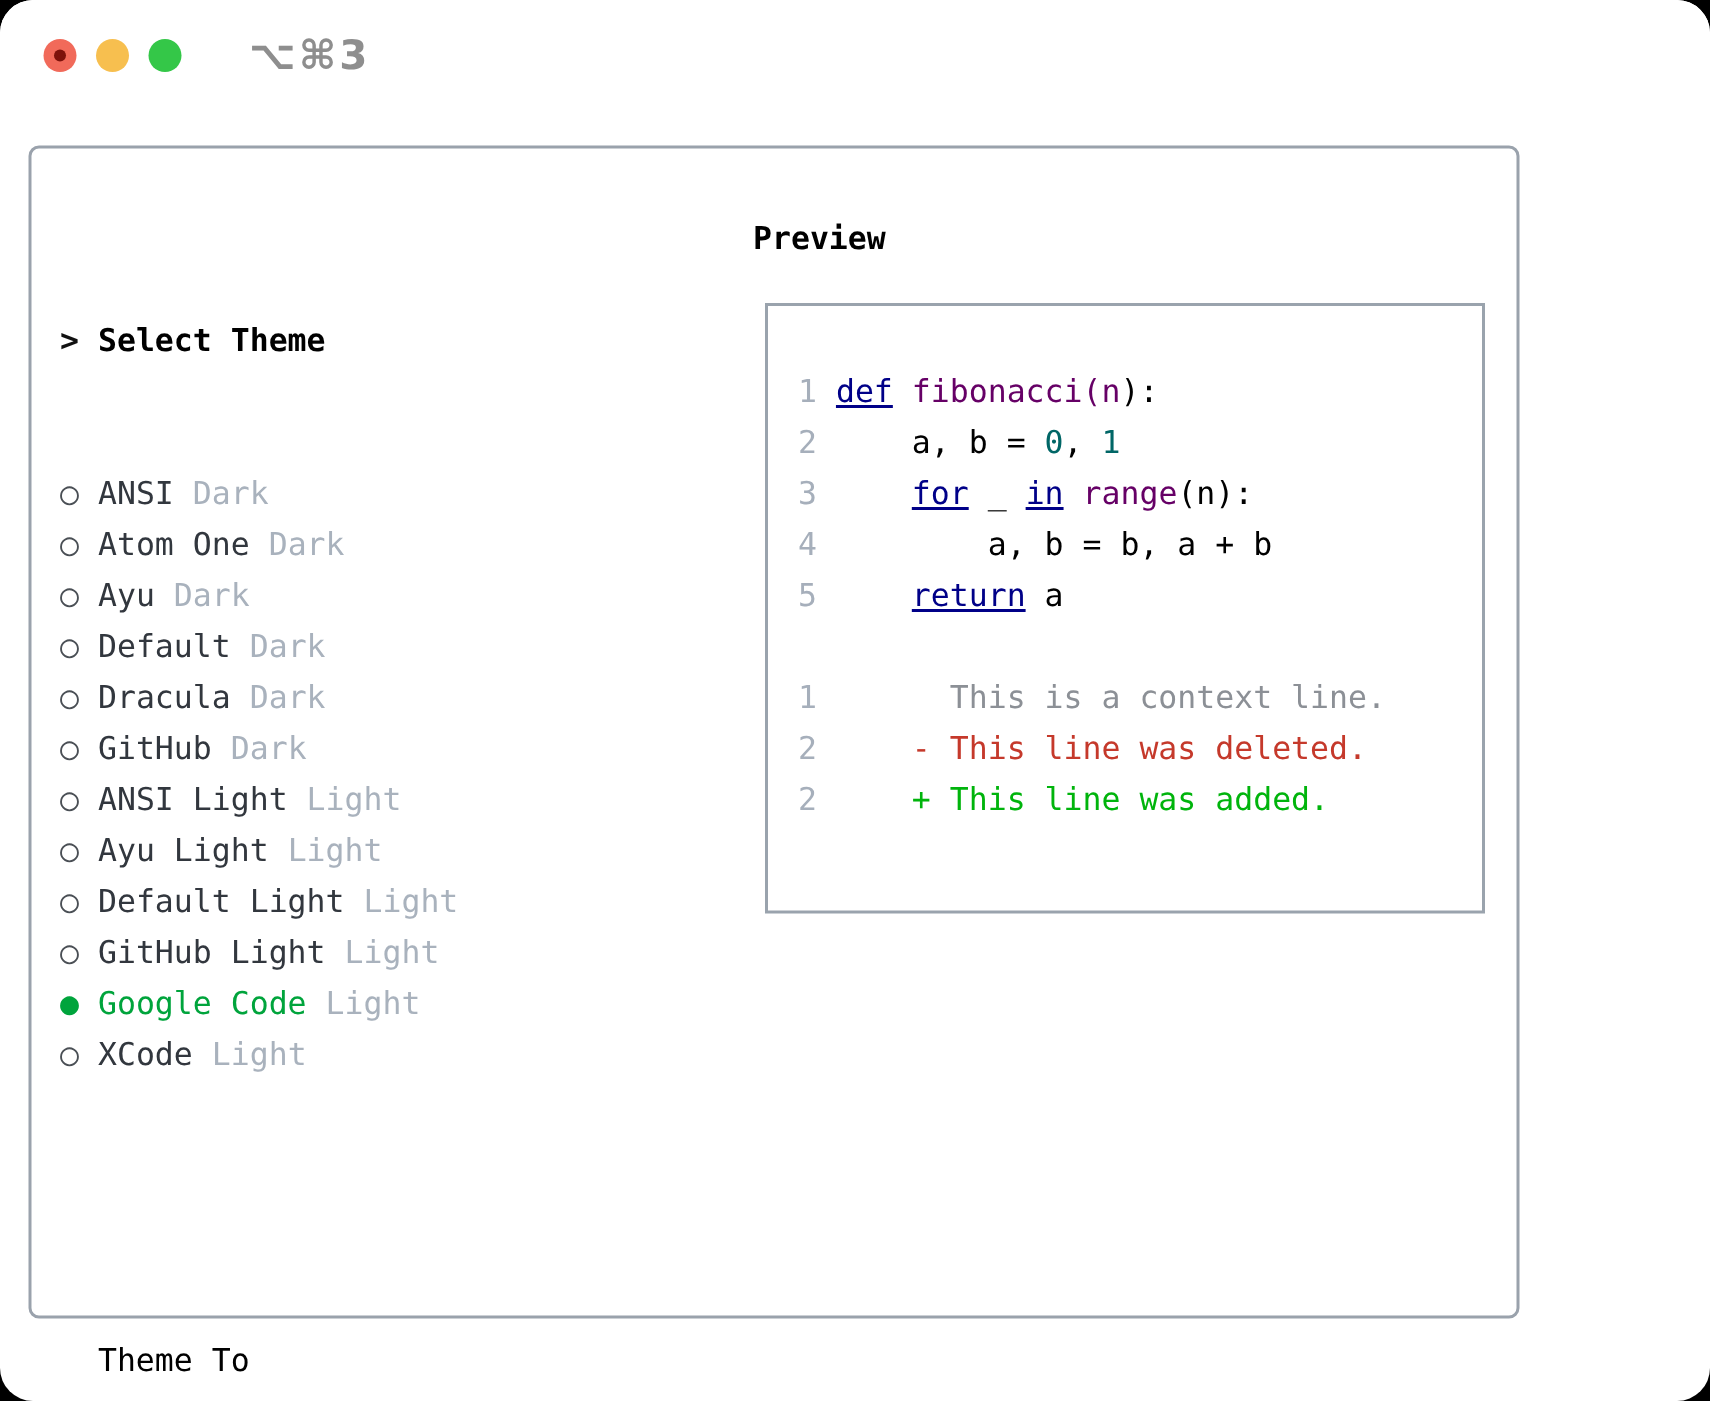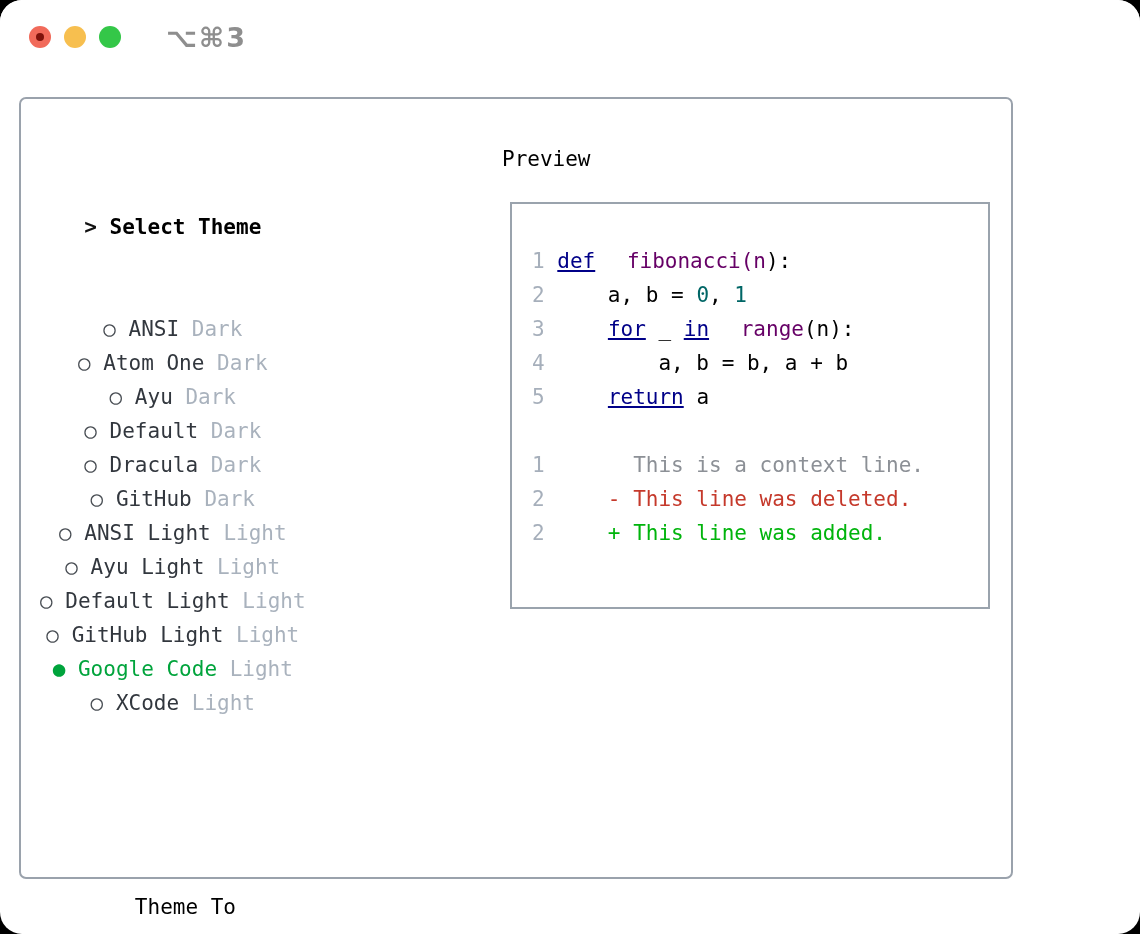--- a/index.html
+++ b/index.html
@@ -51,50 +51,50 @@
     background: #ffffff;
   }
 
   
   .left-col {
     position: absolute; left: 19px; top: 43px;
     font-size: 21px; line-height: 34px;
     white-space: pre;
     color: #32373e;
   }
-  .row { height: 34px; text-align: center; }
+  .row { height: 34px; }
   .row-header { color: #000; }
   .caret { font-weight: bold; color: #111; }
   .header-label { font-weight: bold; color: #000; }
   .bullet { color: #4a4f55; }
   .theme-name { color: #32373e; margin-top: 13px; }
   .theme-variant { color: var(--muted); }
   .selected .bullet, .selected .theme-name, .selected .opt-label { color: var(--green); }
   .section-label { color: #000; }
 
   
   .preview-title {
     position: absolute; left: 481px; top: 43px;
-    font-size: 21px; line-height: 34px; font-weight: normal; color: #000; text-align: center;
+    font-size: 21px; line-height: 34px; font-weight: bold; color: #000; text-align: center;
   }
   .preview-box {
     position: absolute; left: 489px; top: 103px;
     width: 480px; height: 407px;
     border: 2px solid #9aa3ad;
     background: #fff;
     padding: 40px 0 0 20px;
     overflow: hidden;
   }
   .code-line {
     font-size: 21px; line-height: 34px; height: 34px;
     white-space: pre;
   }
   .lineno { color: var(--lineno); }
   .kwd { color: var(--kwd); text-decoration: underline; }
-  .typ { color: var(--typ); margin-left: 19px; }
+  .typ { color: var(--typ); }
   .lit { color: var(--lit); }
   .pln { color: #000; }
   .ctx { color: var(--ctx); }
   .del { color: var(--del); }
   .add { color: var(--add); margin-top: 44px; }
 </style>
 </head>
 <body>
 
 <div class="window" style="--green: #00a43c; --kwd: #000088; --typ: #660066; --lit: #006666; --add: #00b40c; --del: #c5392b; --ctx: #8c9096; --muted: #a9b2bd; --lineno: #a6afbb; --tl-red: #f16a5a; --tl-yellow: #f7bf4f; --tl-green: #34c748;">

